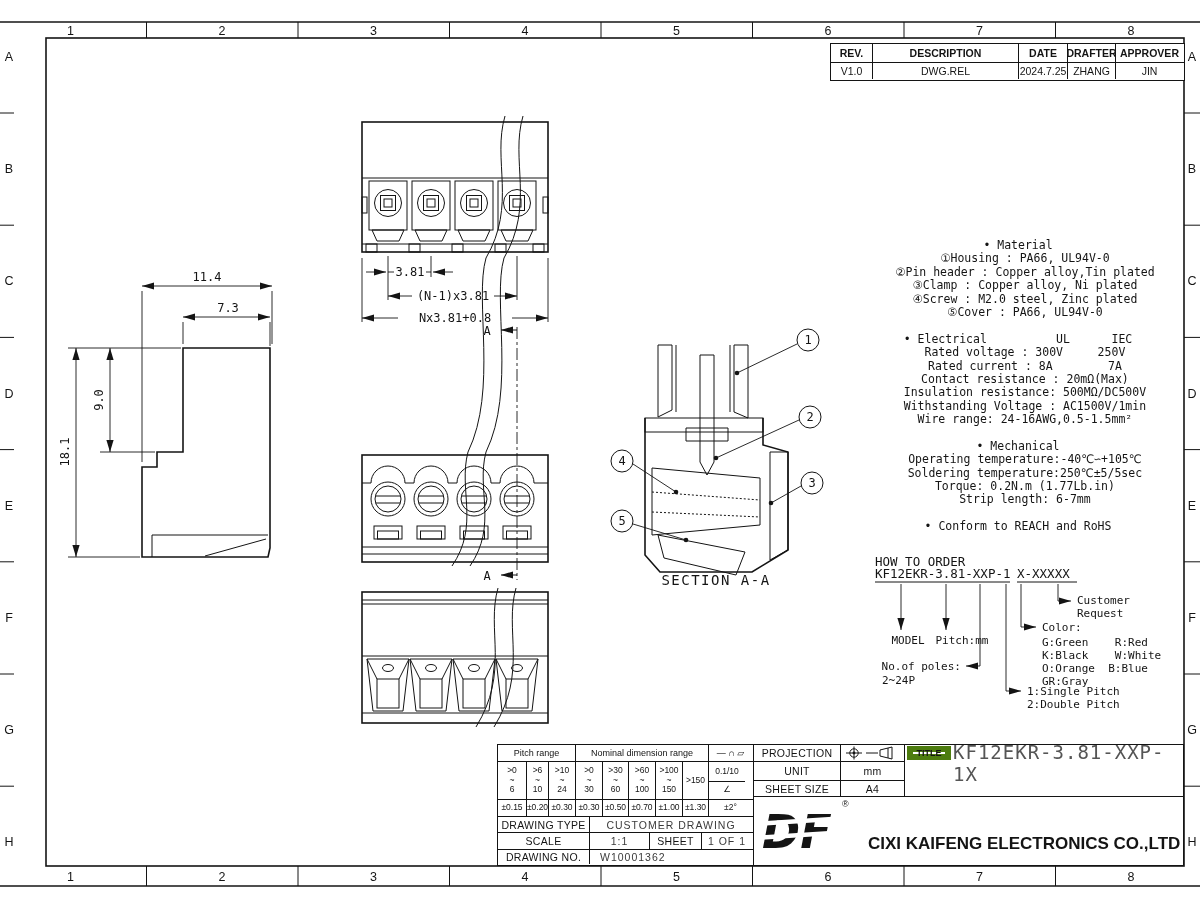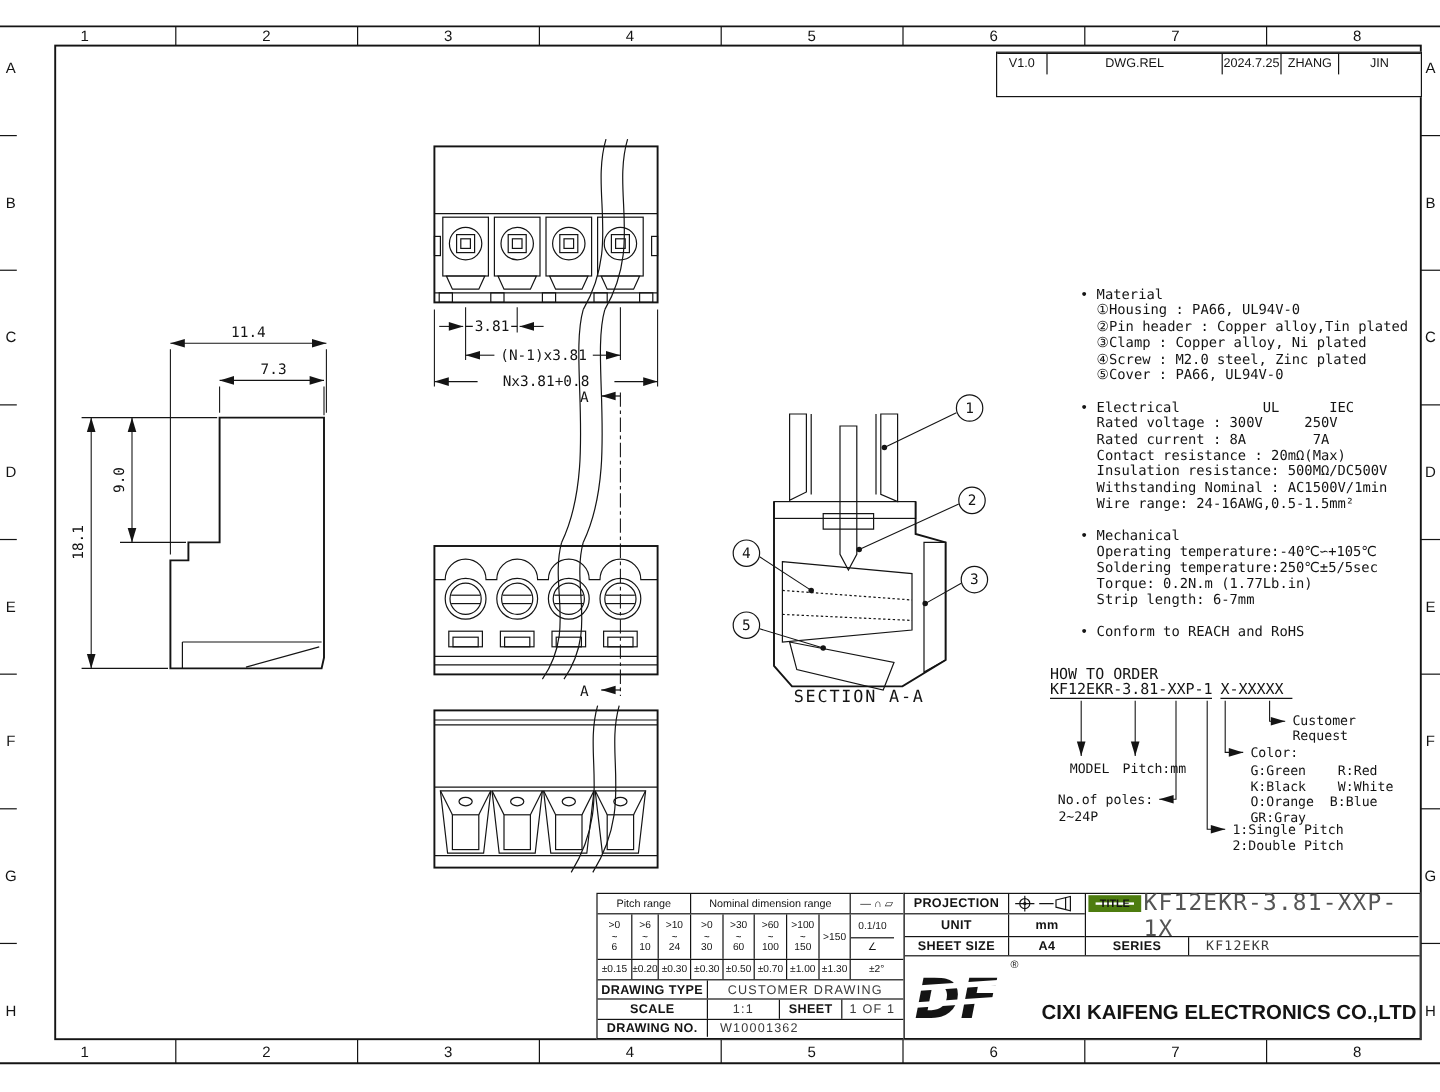--- a/index.html
+++ b/index.html
@@ -13,30 +13,30 @@
   .dot2{stroke-dasharray:2 2}
   text{fill:#141414}
   .dt{font:12px "DejaVu Sans Mono",monospace}
   .dts{font:11px "DejaVu Sans Mono",monospace;white-space:pre}
   .dtm{font:12.5px "DejaVu Sans Mono",monospace;white-space:pre}
   .zt{font:12.5px "Liberation Sans",sans-serif}
   .st{font:14px "DejaVu Sans Mono",monospace;letter-spacing:1.5px}
   .abs{position:absolute;box-sizing:border-box}
   .abs *{box-sizing:border-box}
   
-  #notes{left:900px;top:238px;width:300px;font:11.5px "DejaVu Sans Mono","DejaVu Sans",monospace;}
+  #notes{left:868px;top:238px;width:300px;font:11.5px "DejaVu Sans Mono","DejaVu Sans",monospace;text-align:center;}
   .nl{height:13.4px;white-space:pre}
   
   .tbl{border:1.5px solid #141414;background:#fff}
   .r{display:flex;border-top:1px solid #141414}
   .r.f{border-top:none}
   .c{border-left:1px solid #141414;display:flex;align-items:center;justify-content:center;
      overflow:hidden;flex:none}
   .c.f{border-left:none}
-  .lab{font-weight:bold;font-size:10.5px;letter-spacing:0.3px}
+  .lab{font-weight:normal;font-size:10.5px;letter-spacing:0.3px}
   .val{font-size:10.5px;color:#3a3a3a;letter-spacing:1px}
   .tiny{font-size:8.5px;line-height:1.15;text-align:center}
   .tinyh{font-size:9px}
   .stack{display:flex;flex-direction:column;align-items:center;justify-content:center}
   
   #revtbl{left:830px;top:43px;width:355px;height:38px}
   #revtbl .c{font-size:10.5px}
   #revtbl .hdr{font-weight:bold}
   
   #tolblk{left:497px;top:744px;width:257px;height:122px}
@@ -406,33 +406,40 @@
   <div class="nl">  ②Pin header : Copper alloy,Tin plated</div>
   <div class="nl">  ③Clamp : Copper alloy, Ni plated</div>
   <div class="nl">  ④Screw : M2.0 steel, Zinc plated</div>
   <div class="nl">  ⑤Cover : PA66, UL94V-0</div>
   <div class="nl"></div>
   <div class="nl">• Electrical          UL      IEC</div>
   <div class="nl">  Rated voltage : 300V     250V</div>
   <div class="nl">  Rated current : 8A        7A</div>
   <div class="nl">  Contact resistance : 20mΩ(Max)</div>
   <div class="nl">  Insulation resistance: 500MΩ/DC500V</div>
-  <div class="nl">  Withstanding Nominal : AC1500V/1min</div>
+  <div class="nl">  Withstanding Voltage : AC1500V/1min</div>
   <div class="nl">  Wire range: 24-16AWG,0.5-1.5mm²</div>
   <div class="nl"></div>
   <div class="nl">• Mechanical</div>
   <div class="nl">  Operating temperature:-40℃∽+105℃</div>
   <div class="nl">  Soldering temperature:250℃±5/5sec</div>
   <div class="nl">  Torque: 0.2N.m (1.77Lb.in)</div>
   <div class="nl">  Strip length: 6-7mm</div>
   <div class="nl"></div>
   <div class="nl">• Conform to REACH and RoHS</div>
 </div>
 
 <div id="revtbl" class="abs tbl">
+  <div class="r f" style="height:17.5px">
+    <div class="c f hdr" style="width:41px">REV.</div>
+    <div class="c hdr" style="width:146px">DESCRIPTION</div>
+    <div class="c hdr" style="width:49px">DATE</div>
+    <div class="c hdr" style="width:48px">DRAFTER</div>
+    <div class="c hdr" style="width:68px">APPROVER</div>
+  </div>
   <div class="r" style="height:17.5px">
     <div class="c f" style="width:41px">V1.0</div>
     <div class="c" style="width:146px">DWG.REL</div>
     <div class="c" style="width:49px">2024.7.25</div>
     <div class="c" style="width:48px">ZHANG</div>
     <div class="c" style="width:68px">JIN</div>
   </div>
 </div>
 
 <div id="tolblk" class="abs tbl">
@@ -534,24 +541,20 @@
       <div class="r" style="height:16px">
         <div class="c f lab" style="width:86px">SHEET SIZE</div>
         <div class="c lab" style="width:64px">A4</div>
       </div>
     </div>
     <div style="width:278px;border-left:1px solid #141414;display:flex;flex-direction:column">
       <div style="height:35px;position:relative">
         <div id="titlebox">TITLE</div>
         <div id="bigtitle">KF12EKR-3.81-XXP-1X</div>
       </div>
-      <div class="r" style="height:16px">
-        <div class="c f lab" style="width:85px">SERIES</div>
-        <div class="c val" style="width:193px;justify-content:flex-start;padding-left:14px;font-family:'DejaVu Sans Mono',monospace;font-size:11px">KF12EKR</div>
-      </div>
     </div>
   </div>
   <div id="logoarea">
     <svg style="position:absolute;left:4px;top:6px" width="86" height="56">
       <text x="4" y="45" font-family="'DejaVu Sans',sans-serif" font-size="46" font-style="italic" font-weight="900" fill="#111">DF</text>
       <line x1="-2" y1="21" x2="88" y2="15" stroke="#fff" stroke-width="4.5"></line>
       <line x1="-2" y1="35" x2="88" y2="29" stroke="#fff" stroke-width="4.5"></line>
     </svg>
     <div id="regmark">®</div>
     <div id="ename">CIXI KAIFENG ELECTRONICS CO.,LTD</div>

